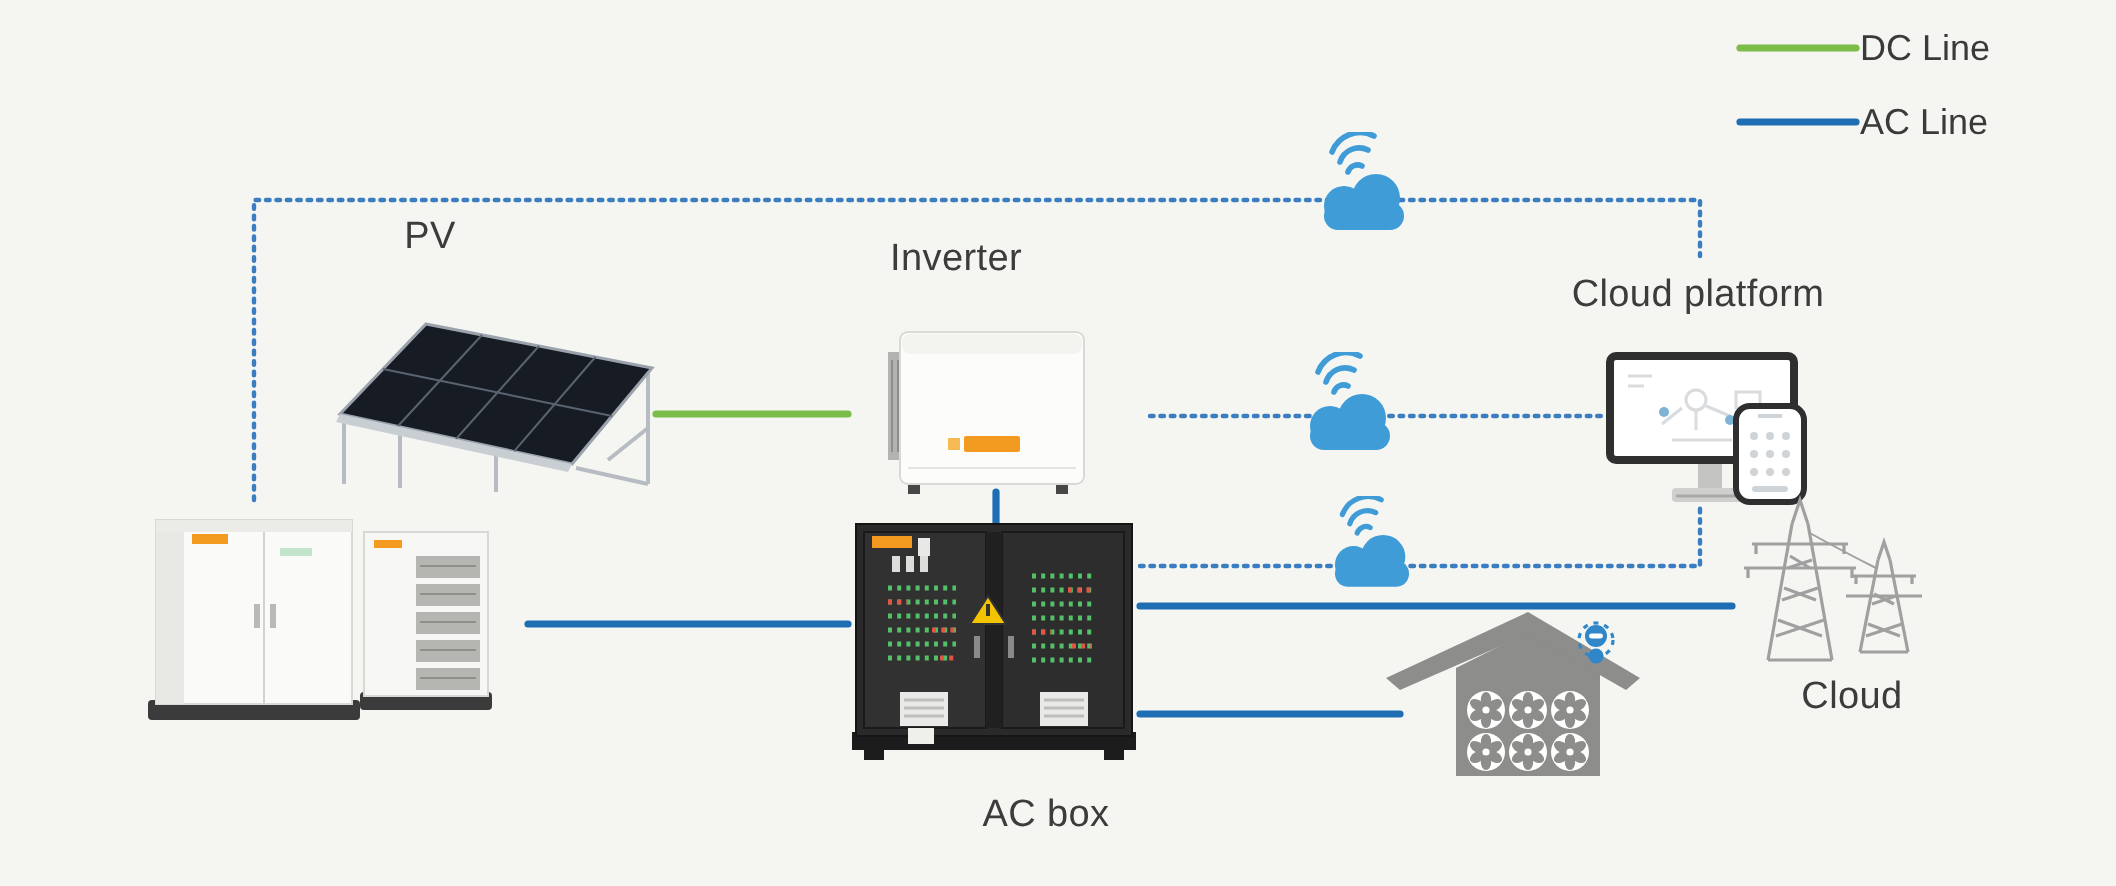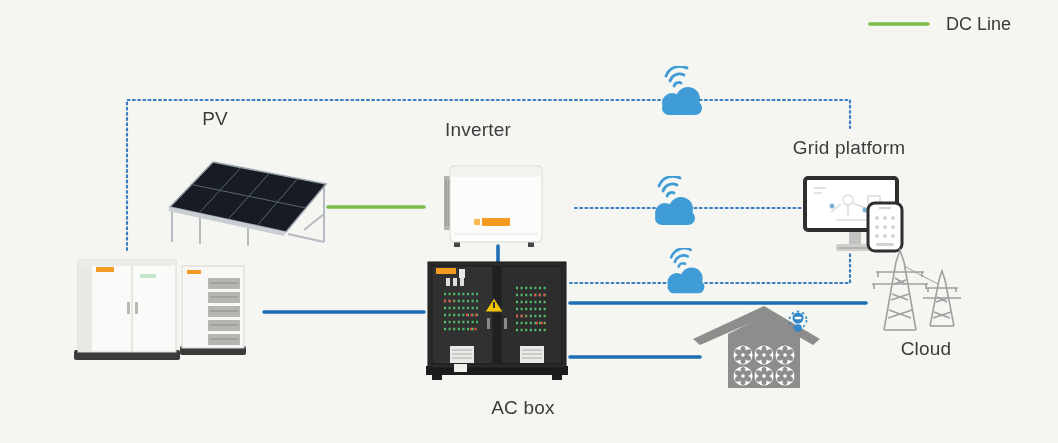--- a/index.html
+++ b/index.html
@@ -2,21 +2,21 @@
 <html><head>
 <meta charset="utf-8">
 <style>
   html,body{margin:0;padding:0;}
   body{font-family:"Liberation Sans",sans-serif;background:#ffffff;}
   .canvas{position:relative;width:1058px;height:443px;background:#f5f5f2;overflow:hidden;}
   .wires{position:absolute;left:0;top:0;pointer-events:none;}
   .dev{position:absolute;}
   .node-label{position:absolute;transform:translateX(-50%);font-size:19px;color:#3c3c3c;white-space:nowrap;letter-spacing:.2px;}
   .legend{position:absolute;left:868px;top:10px;}
-  .legend-item{display:flex;align-items:center;gap:16px;height:28px;margin-bottom:9px;}
+  .legend-item{display:flex;align-items:center;height:28px;margin-bottom:9px;}
   .legend-item span{font-size:18px;color:#3a3a3a;white-space:nowrap;}
 </style>
 </head>
 <body>
 
 <div class="canvas">
 
   <svg class="wires" width="1058" height="443">
 
     <g fill="none" stroke="#3a7dc0" stroke-width="2.2" stroke-dasharray="1.8 3.4" stroke-linecap="round">
@@ -265,26 +265,32 @@
     <g>
       <circle cx="108" cy="18" r="8.5" fill="none" stroke="#2f86c8" stroke-width="1.6" stroke-dasharray="2.5 3"></circle>
       <circle cx="108" cy="16" r="5.5" fill="#2f86c8"></circle>
       <rect x="104.5" y="14.8" width="7" height="2.4" rx="1.2" fill="#ffffff"></rect>
       <circle cx="108" cy="26" r="3.8" fill="#2f86c8"></circle>
     </g>
   </svg>
 
   <div class="node-label" style="left:215px;top:108px">PV</div>
   <div class="node-label" style="left:478px;top:119px">Inverter</div>
-  <div class="node-label" style="left:849px;top:137px">Grid platform</div>
+  <div class="node-label" style="left:849px;top:137px">Cloud platform</div>
   <div class="node-label" style="left:926px;top:338px">Cloud</div>
   <div class="node-label" style="left:523px;top:397px">AC box</div>
 
   <div class="legend">
     <div class="legend-item">
       <svg width="62" height="8">
         <line x1="2" y1="4" x2="60" y2="4" stroke="#7cbd4a" stroke-width="3.6" stroke-linecap="round"></line>
       </svg>
       <span>DC Line</span>
     </div>
+    <div class="legend-item">
+      <svg width="62" height="8">
+        <line x1="2" y1="4" x2="60" y2="4" stroke="#1f6eb4" stroke-width="3.6" stroke-linecap="round"></line>
+      </svg>
+      <span>AC Line</span>
+    </div>
   </div>
 
 </div>
 
 </body></html>

